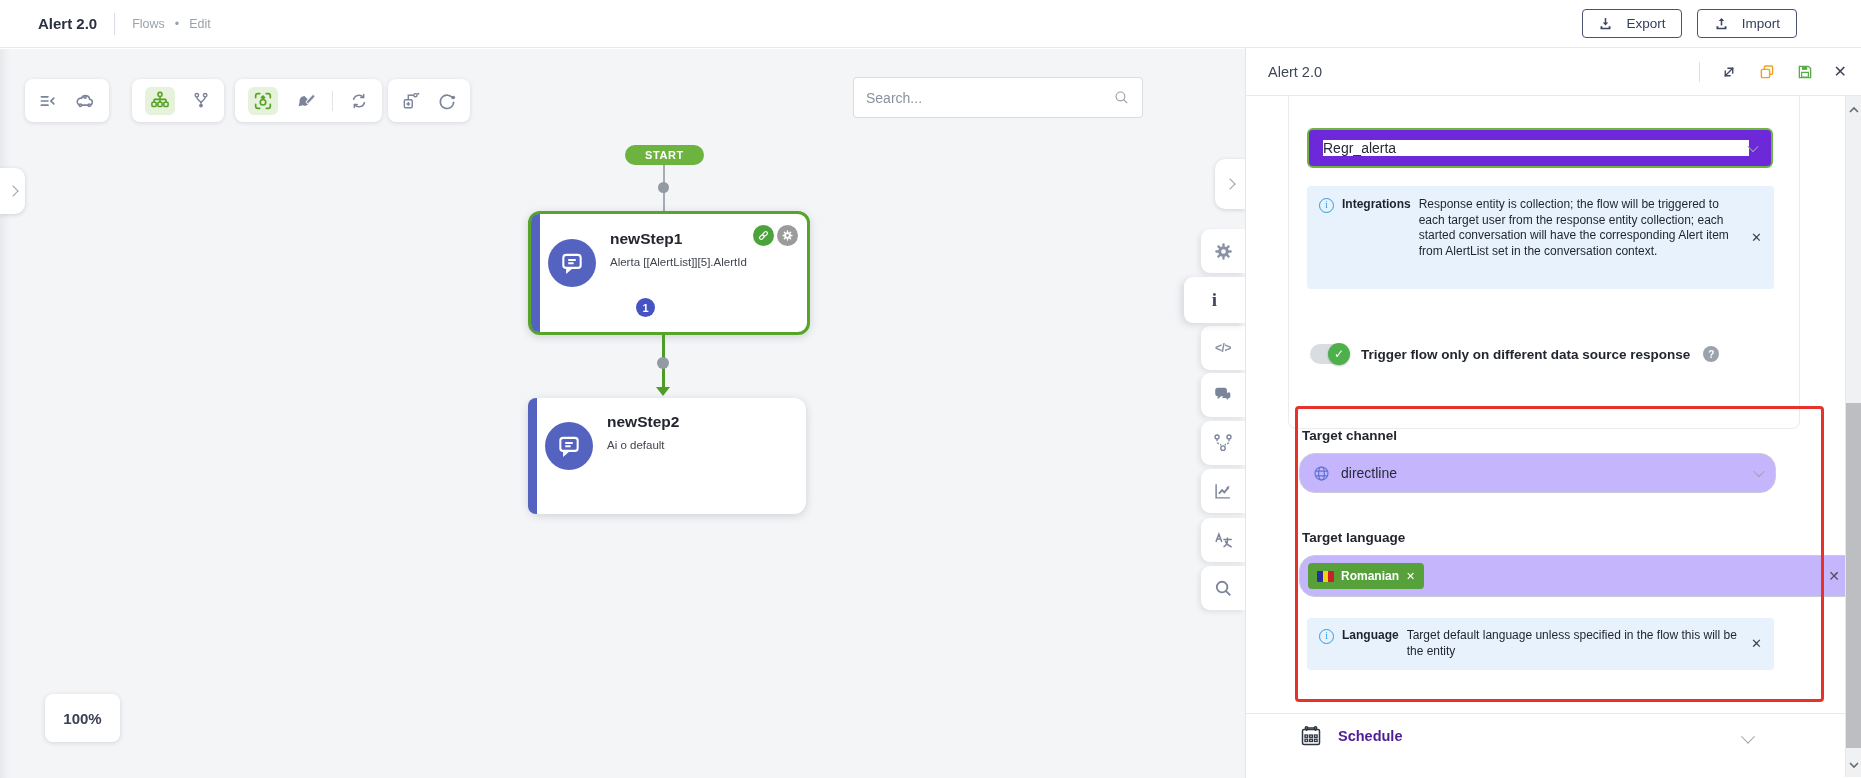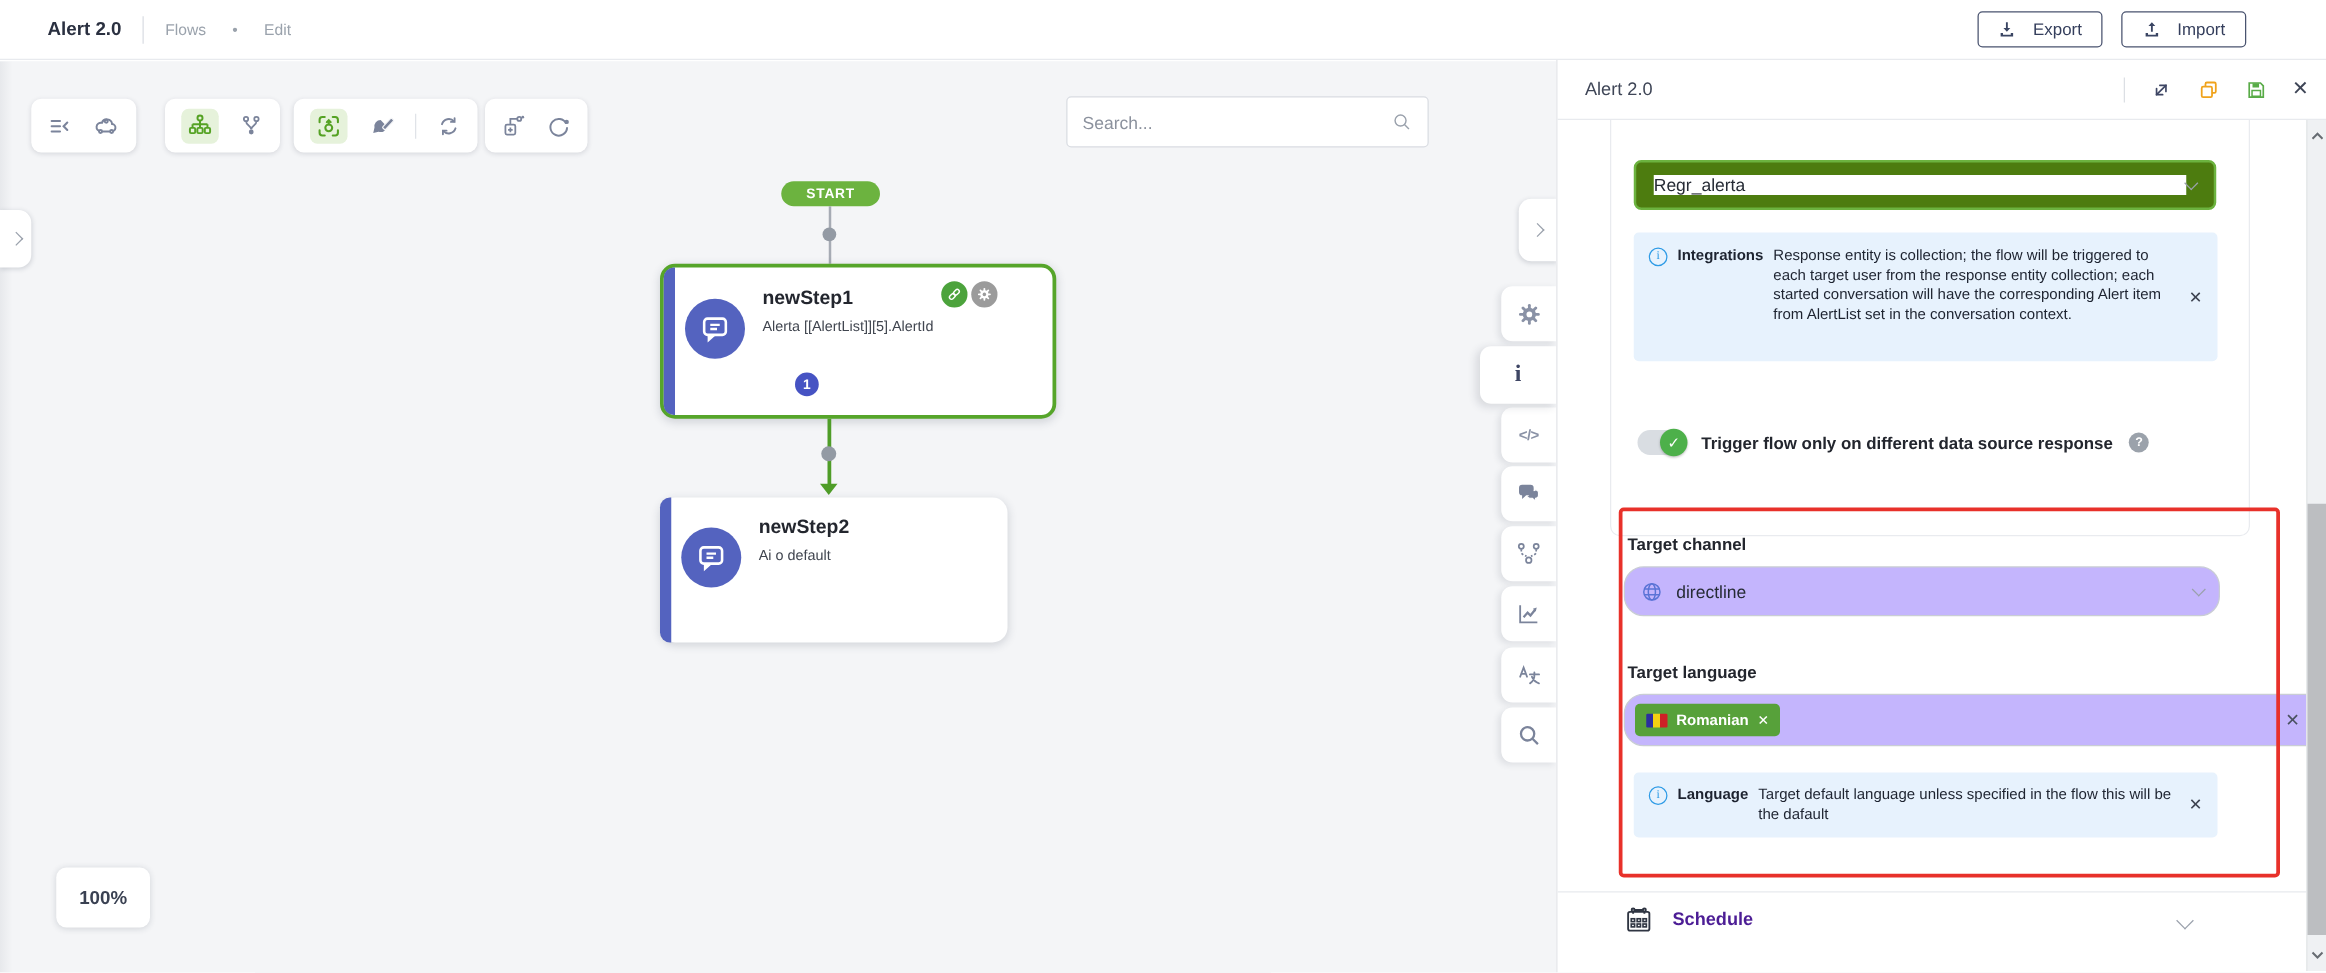--- a/index.html
+++ b/index.html
@@ -6,21 +6,21 @@
   html,body { width:1861px; height:778px; overflow:hidden; }
   body { font-family:"Liberation Sans","DejaVu Sans",sans-serif; background:#fff; position:relative; }
   .abs { position:absolute; }
   .ctr { display:flex; align-items:center; justify-content:center; }
 
   
   .topbar { position:absolute; top:0; left:0; width:1861px; height:48px; background:#fff;
             border-bottom:1px solid #e8eaee; display:flex; align-items:center; padding-left:38px; z-index:20; }
   .tb-title { font-size:15px; font-weight:bold; color:#2a3040; }
   .tb-div { width:1px; height:22px; background:#dadde3; margin:0 17px; }
-  .tb-crumbs { font-size:12.5px; color:#9aa2ac; display:flex; gap:21px; align-items:center; }
+  .tb-crumbs { font-size:12.5px; color:#9aa2ac; display:flex; gap:10px; align-items:center; }
   .tb-actions { margin-left:auto; display:flex; gap:15px; padding-right:64px; }
   .btn-outline { width:100px; height:29px; border:1px solid #49536f; border-radius:4px; background:#fff;
                  color:#343e5c; font-size:13.5px; display:flex; align-items:center; justify-content:center;
                  gap:13px; cursor:pointer; }
 
   
   .canvas { position:absolute; top:49px; left:0; width:1245px; height:729px; background:#f4f5f7; overflow:hidden; }
   .canvas::before { content:""; position:absolute; left:0; top:0; bottom:0; width:10px;
                     background:linear-gradient(to right, rgba(60,70,90,.07), transparent); }
   .tgroup { position:absolute; top:30px; height:43px; background:#fff; border-radius:8px;
@@ -69,21 +69,21 @@
   .p-header { height:48px; display:flex; align-items:center; padding:0 14px 0 22px; border-bottom:1px solid #e8eaee; }
   .p-title { font-size:14.5px; color:#3f4657; }
   .p-actions { margin-left:auto; display:flex; align-items:center; gap:20px; }
   .p-act { display:flex; cursor:pointer; }
   .p-div { width:1px; height:20px; background:#dcdfe4; }
   .x-glyph { font-size:16px; color:#3e4556; line-height:1; }
   .p-body { position:relative; height:681px; overflow:hidden; }
 
   .upper-card { left:42px; top:-14px; width:512px; height:347px; border:1px solid #e9ebef; border-radius:8px; }
   .flow-select { left:61px; top:32px; width:466px; height:40px; border:2px solid #6cb33f; border-radius:6px;
-                 display:flex; align-items:center; padding:0 14px; background:#4d7c0f; }
+                 display:flex; align-items:center; padding:0 14px; background:#6d28d9; }
   .flow-select input { border:none; outline:none; flex:1; font-size:14px; color:#262b35; font-family:inherit; }
   .note { background:#e7f2fd; border-radius:4px; display:flex; padding:11px 10px 11px 12px; gap:8px;
           font-size:12px; color:#1d2330; line-height:15.5px; }
   .i-circle { flex:none; width:15px; height:15px; border:1.5px solid #2e9be6; border-radius:50%;
               color:#2e9be6; font-size:9.5px; margin-top:1px; font-family:"Liberation Serif","DejaVu Serif",serif; }
   .note-label { font-weight:bold; flex:none; }
   .note-body { flex:1; }
   .note-x { flex:none; align-self:center; color:#3e4452; font-size:13px; margin-left:6px; margin-right:2px; cursor:pointer; }
   .toggle-row { left:64px; top:248px; display:flex; align-items:center; gap:13px; }
   .switch { width:38px; height:20px; border-radius:10px; background:#d9dde2; position:relative; cursor:pointer; }
@@ -243,21 +243,21 @@
           <circle cx="10.5" cy="10.5" r="6.2"></circle>
           <path d="M15.2 15.2 20 20"></path>
         </svg>
     </span>
   </div>
 
   <div class="start-pill ctr abs">START</div>
   <div class="conn abs" style="left:663px;top:116px;width:2px;height:46px"></div>
   <div class="cdot abs" style="left:658px;top:133px;width:11px;height:11px"></div>
 
-  <div class="node abs" style="left:528px;top:162px;width:317px;height:124px;border:3px solid #56a52a">
+  <div class="node abs" style="left:528px;top:162px;width:282px;height:124px;border:3px solid #56a52a">
     <div class="node-bar"></div>
     <div class="node-ico ctr" style="left:17px;top:25px">
       <svg width="26" height="26" viewBox="0 0 24 24" fill="none" stroke="#fff" stroke-width="1.9">
           <rect x="4" y="4.5" width="16" height="12" rx="2.5"></rect>
           <path d="M7.5 16.5v3.6l4-3.6" fill="#fff"></path>
           <path d="M8.5 9.2h7M8.5 12.2h5" stroke-width="1.7"></path>
         </svg>
     </div>
     <div class="node-title" style="top:16px">newStep1</div>
     <div class="node-sub" style="top:42px">Alerta [[AlertList]][5].AlertId</div>
@@ -431,21 +431,21 @@
         <span>Romanian</span>
         <span class="tag-x">✕</span>
       </span>
       <span class="clear-x">✕</span>
       <span class="chev chev-down" style="margin-left:15px"></span>
     </div>
 
     <div class="note abs" style="left:61px;top:522px;width:467px;height:52px;padding-top:10px">
       <span class="i-circle ctr">i</span>
       <span class="note-label">Language</span>
-      <span class="note-body">Target default language unless specified in the flow this will be the dafault</span>
+      <span class="note-body">Target default language unless specified in the flow this will be the entity</span>
       <span class="note-x">✕</span>
     </div>
 
     <div class="sched-div abs"></div>
     <div class="sched-row abs">
       <span style="display:flex">
         <svg width="24" height="24" viewBox="0 0 24 24" fill="none" stroke="#2f3542" stroke-width="1.5">
             <rect x="3.5" y="5.5" width="17" height="15" rx="1.5"></rect>
             <circle cx="7.5" cy="4" r="1.2"></circle>
             <circle cx="16.5" cy="4" r="1.2"></circle>

